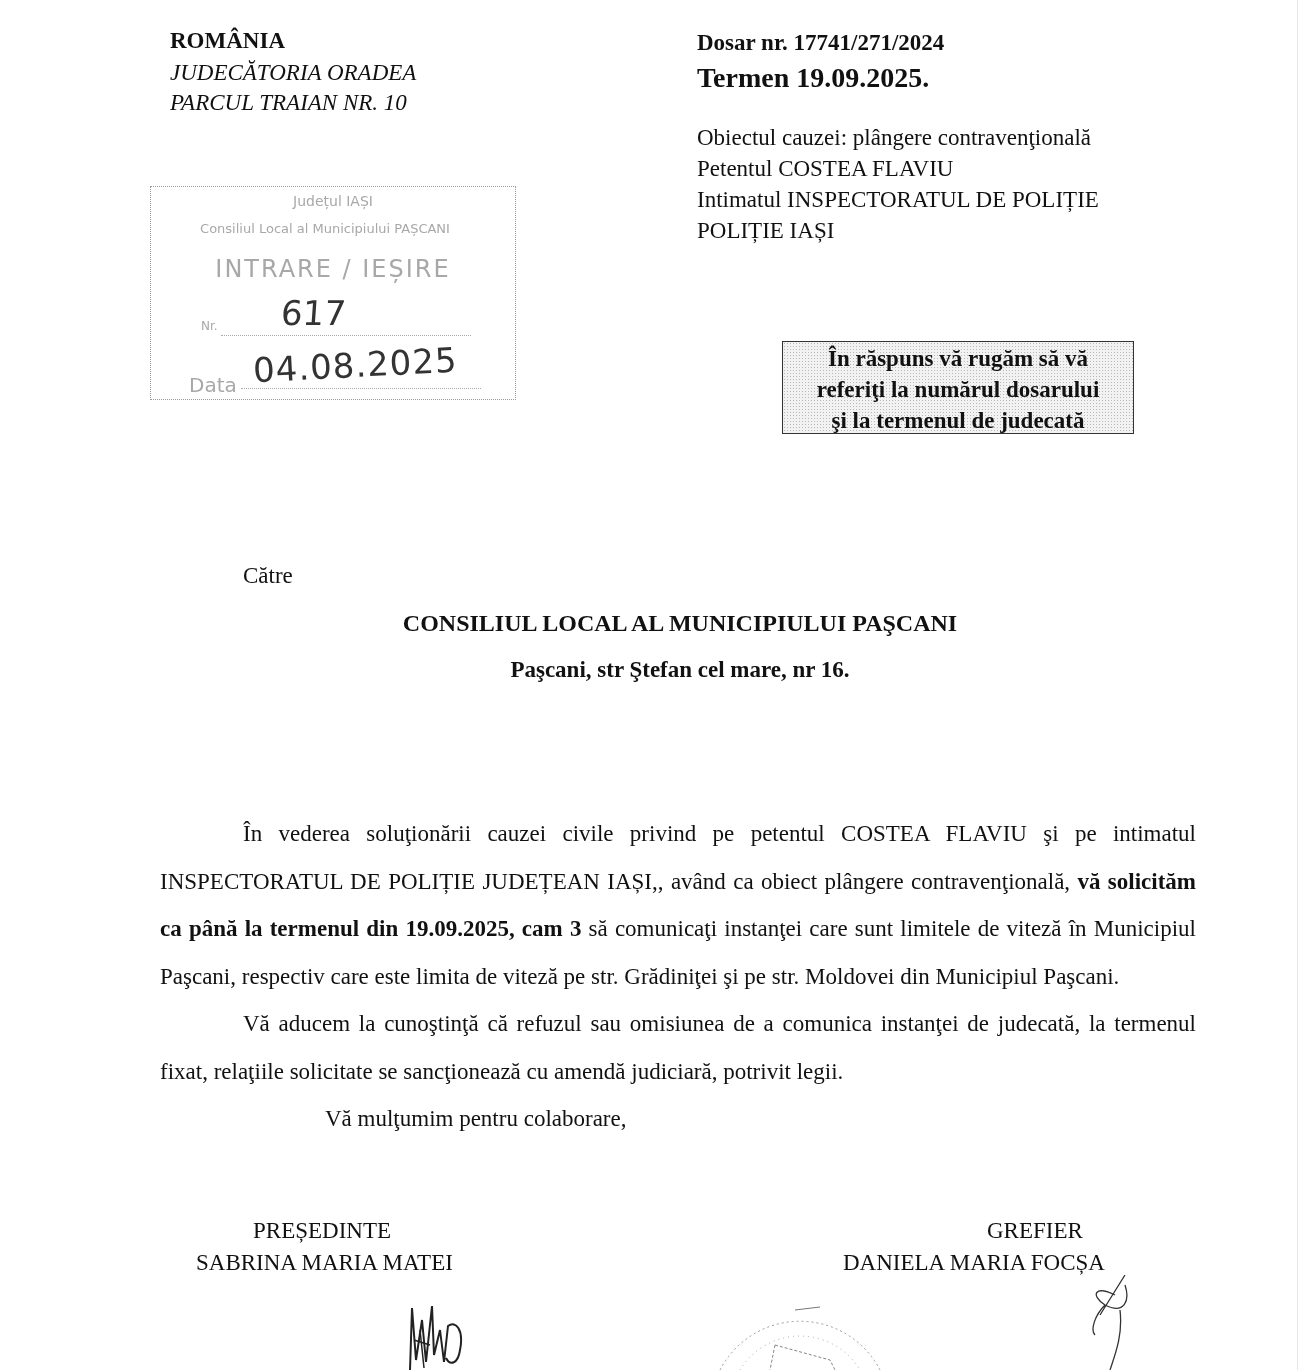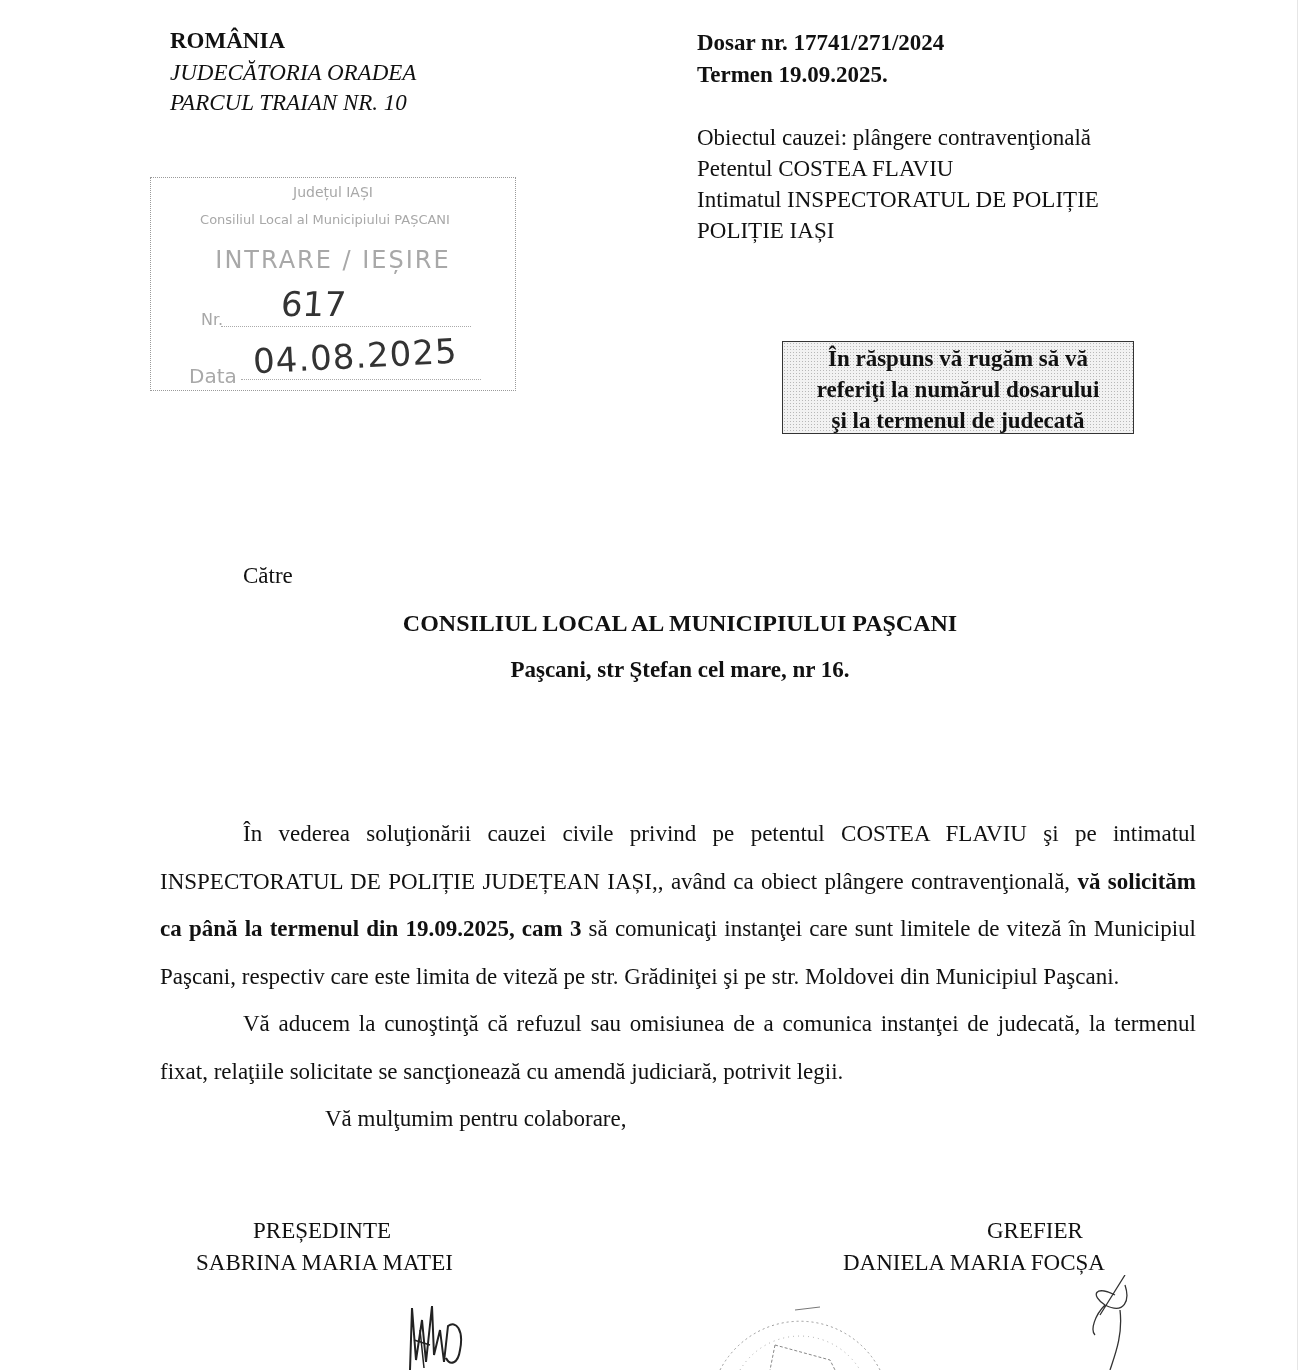--- a/index.html
+++ b/index.html
@@ -25,43 +25,43 @@
     }
     .abs { position: absolute; white-space: nowrap; }
 
     
     .court-country { left: 170px; top: 28px; font-size: 23px; font-weight: bold; }
     .court-name { left: 170px; top: 60px; font-size: 23px; font-style: italic; }
     .court-address { left: 170px; top: 90px; font-size: 23px; font-style: italic; }
 
     
     .dosar { left: 697px; top: 30px; font-size: 23px; font-weight: bold; }
-    .termen { left: 697px; top: 62px; font-size: 23px; font-weight: bold; }
+    .termen { left: 697px; top: 62px; font-size: 28px; font-weight: bold; }
     .obiect { left: 697px; top: 125px; font-size: 23px; }
     .obiect b { font-weight: normal; }
     .petent { left: 697px; top: 156px; font-size: 23px; }
     .intimat1 { left: 697px; top: 187px; font-size: 23px; }
     .intimat2 { left: 697px; top: 218px; font-size: 23px; }
 
     
     .stamp {
       position: absolute;
       left: 150px;
-      top: 177px;
+      top: 186px;
       width: 364px;
       height: 212px;
       border: 1px dotted #9a9a9a;
       color: #a8a8a8;
       font-family: "DejaVu Sans", sans-serif;
     }
     .stamp .s-line { position: absolute; width: 100%; text-align: center; white-space: nowrap; }
     .stamp .s-judet { top: 6px; font-size: 14px; }
     .stamp .s-consiliu { top: 34px; font-size: 13px; left: -8px; }
     .stamp .s-intrare { top: 68px; font-size: 24px; letter-spacing: 2px; }
-    .stamp .s-nr-label { position: absolute; left: 50px; top: 132px; font-size: 16px; }
+    .stamp .s-nr-label { position: absolute; left: 50px; top: 132px; font-size: 12px; }
     .stamp .s-nr-line { position: absolute; left: 70px; top: 148px; width: 250px; border-bottom: 1px dotted #aaa; }
     .stamp .s-nr-value {
       position: absolute; left: 130px; top: 106px; font-size: 34px; color: #333;
       font-family: "DejaVu Sans", sans-serif; font-weight: normal; transform: skewX(-4deg);
     }
     .stamp .s-data-label { position: absolute; left: 38px; top: 186px; font-size: 20px; }
     .stamp .s-data-line { position: absolute; left: 90px; top: 201px; width: 240px; border-bottom: 1px dotted #aaa; }
     .stamp .s-data-value {
       position: absolute; left: 102px; top: 158px; font-size: 34px; color: #333;
       font-family: "DejaVu Sans", sans-serif; letter-spacing: 1px; transform: rotate(-3deg);

